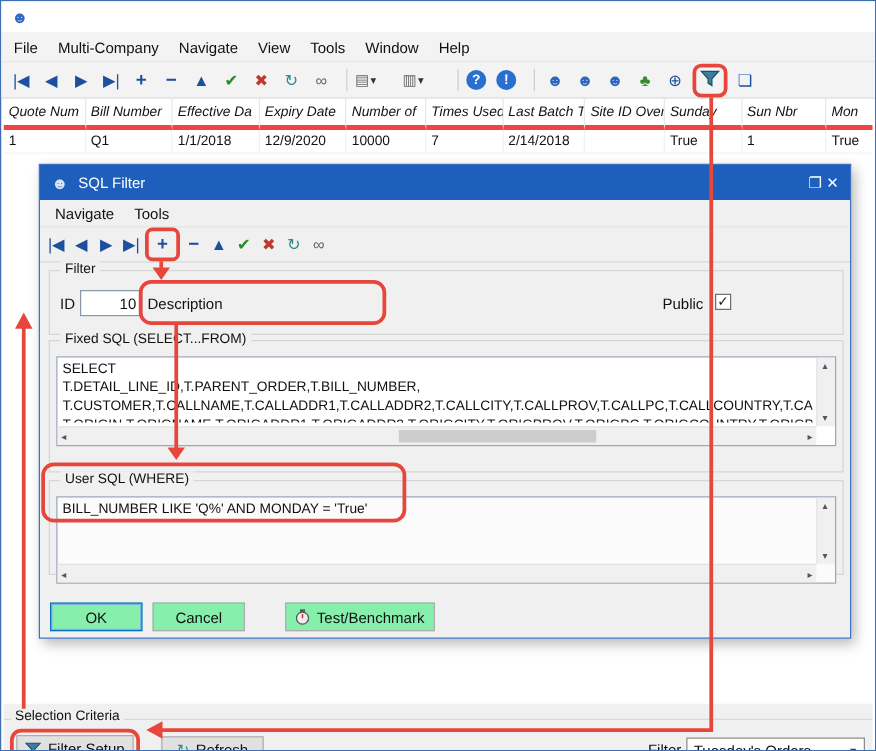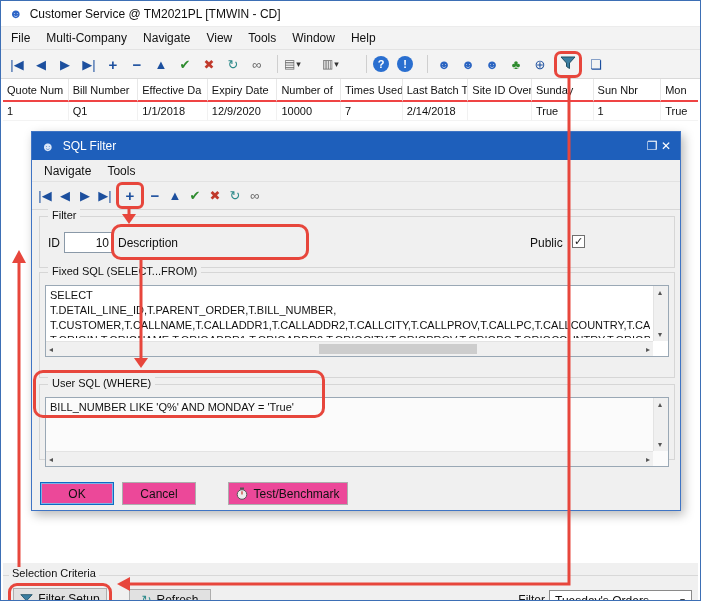--- a/index.html
+++ b/index.html
@@ -31,22 +31,22 @@
   
   .red-ring { display:inline-flex; align-items:center; justify-content:center;
               border:3px solid #e7463c; border-radius:7px; padding:1px 3px; margin-right:4px; }
   .red-ring-d { display:inline-flex; align-items:center; justify-content:center;
               border:3px solid #e7463c; border-radius:6px; padding:2px; margin-right:2px; }
   .red-box { position:absolute; border:3px solid #e7463c; border-radius:10px; pointer-events:none; z-index:30; }
 
   
   .client { position:absolute; top:78px; left:2px; right:2px; height:468px; background:#fff; }
   .gridrow { display:flex; }
-  .gh { font-size:11px; padding:5px 3px 4px 4px; border-right:1px solid #e8e8e8; border-bottom:2px solid #ef4444;
-        white-space:nowrap; overflow:hidden; cursor:default; }
+  .gh { font-size:11px; padding:5px 3px 4px 4px; border-right:1px solid #e8e8e8; border-bottom:4px solid #ef4444;
+        white-space:nowrap; overflow:hidden; cursor:default;font-style:italic; }
   .gc { font-size:11px; padding:3px 3px 3px 4px; border-right:1px solid #f1f1f1; border-bottom:1px solid #f3f3f3;
         white-space:nowrap; overflow:hidden; cursor:default; }
   .ra { text-align:left; }
   .cw0{width:66px}.cw1{width:70px}.cw2{width:70px}.cw3{width:70px}.cw4{width:64px}.cw5{width:62px}
   .cw6{width:66px}.cw7{width:64px}.cw8{width:62px}.cw9{width:68px}.cw10{width:37px;border-right:none}
 
   
   .bottom-section { position:absolute; left:2px; right:2px; top:562px; height:53px; background:#f0f0f0; }
   .sc-line { position:absolute; top:12px; left:0; right:0; height:1px; background:#d8d8d8; }
   .sc-cap { position:absolute; top:4px; left:6px; background:#f0f0f0; padding:0 3px; font-size:11px; z-index:2; }
@@ -84,36 +84,35 @@
   .txtarea { position:absolute; background:#fff; border:1px solid #9aa8b5; overflow:hidden; }
   .txtarea.dim { background:#fbfbfb; }
   .sqltext { position:absolute; left:4px; top:2px; right:18px; bottom:18px; font-size:11px;
              line-height:15px; white-space:pre; overflow:hidden; }
   .vsb { position:absolute; right:0; top:0; bottom:15px; width:15px; background:#f0f0f0; border-left:1px solid #e3e3e3; }
   .hsb { position:absolute; left:0; right:15px; bottom:0; height:15px; background:#f0f0f0; border-top:1px solid #e3e3e3; }
   .sb-a { position:absolute; font-size:8px; color:#555; cursor:default; }
   .vsb .up { top:2px; left:4px; } .vsb .dn { bottom:2px; left:4px; }
   .hsb .lf { left:3px; top:3px; } .hsb .rt { right:3px; top:3px; }
   .hthumb { position:absolute; left:45%; width:26%; top:2px; bottom:2px; background:#cdcdcd; cursor:default; }
-  .dlg-btn { position:absolute; top:350px; height:23px; background:#ec4899; border:1px solid #adadad;
+  .dlg-btn { position:absolute; top:350px; height:23px; background:#86efac; border:1px solid #adadad;
              font-size:12px; display:flex; align-items:center; justify-content:center; gap:5px; cursor:default; }
   .dlg-btn.default { border:1px solid #0c6cc4; box-shadow:inset 0 0 0 1px #7fb2e6; }
   .b-ok { left:8px; width:74px; } .b-cancel { left:90px; width:74px; } .b-test { left:196px; width:120px; }
 
   
   .overlay { position:absolute; top:0; left:0; width:701px; height:601px; pointer-events:none; z-index:50; }
 </style>
 </head>
 <body>
 
 <div id="screen">
 
   <div class="titlebar">
     <span class="app-ic">☻</span>
-    <span>Customer Service @ TM2021PL [TMWIN - CD]</span>
   </div>
 
   <div class="menubar">
     <span class="mi">File</span>
     <span class="mi">Multi-Company</span>
     <span class="mi">Navigate</span>
     <span class="mi">View</span>
     <span class="mi">Tools</span>
     <span class="mi">Window</span>
     <span class="mi">Help</span>

